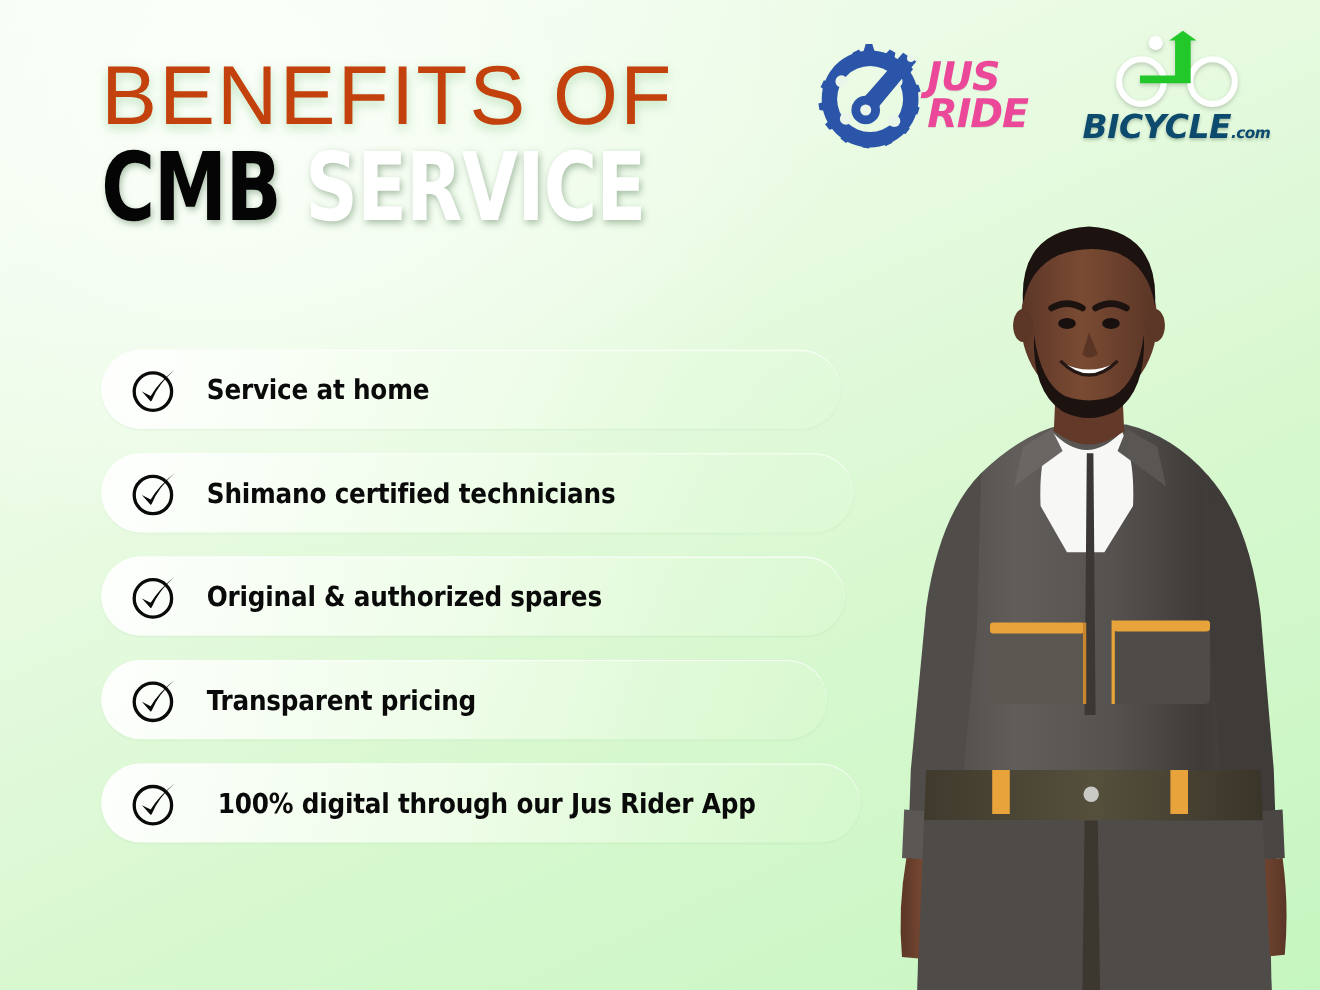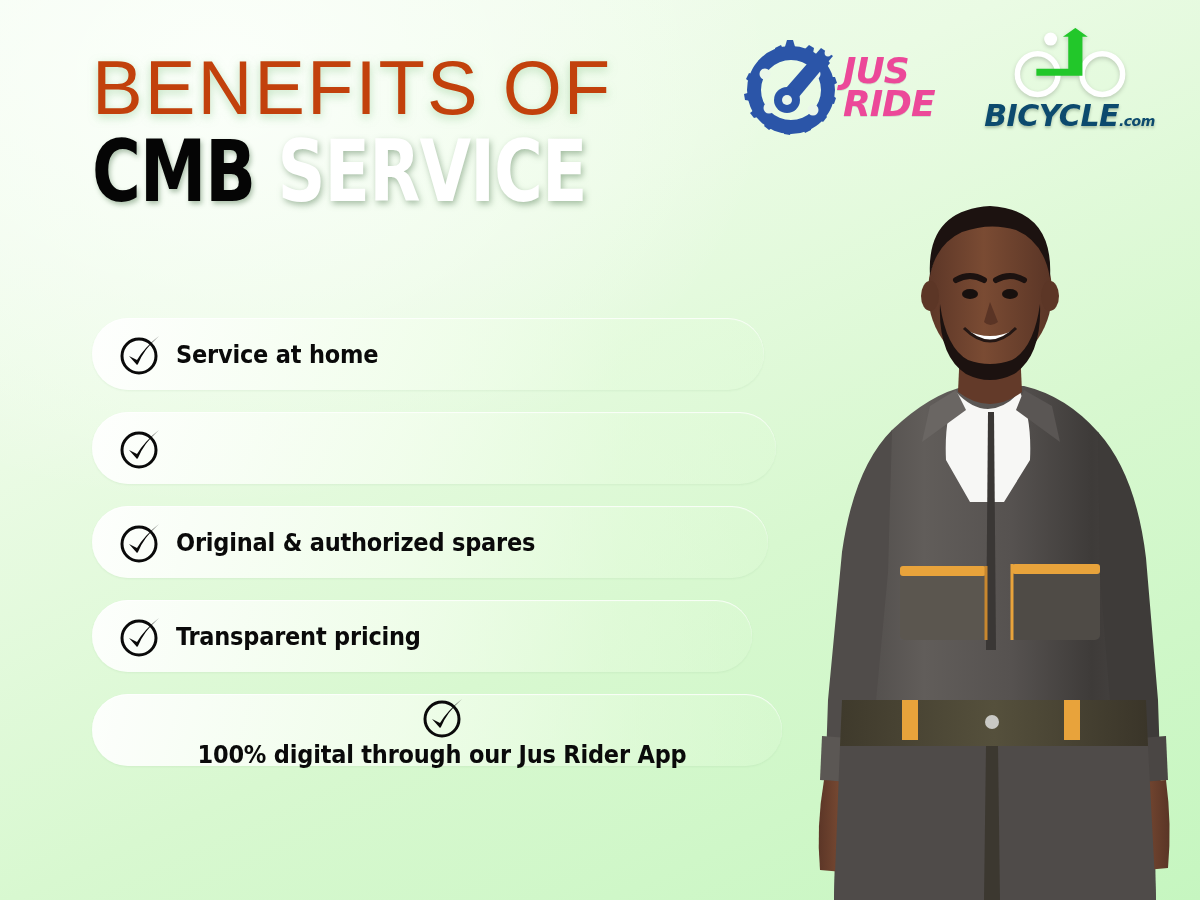--- a/index.html
+++ b/index.html
@@ -85,26 +85,27 @@
     display:flex;
     align-items:center;
     background:linear-gradient(100deg,
         rgba(255,255,255,0.92) 0%,
         rgba(243,254,238,0.85) 45%,
         rgba(230,252,222,0.55) 78%,
         rgba(226,252,218,0.22) 100%);
     box-shadow:
       0 1px 2px rgba(120,170,120,0.12),
       inset 0 1px 1px rgba(255,255,255,0.85);
+    gap: 12px;
   }
   .pill.p1 { width:672px; }
   .pill.p2 { width:684px; }
   .pill.p3 { width:676px; }
   .pill.p4 { width:660px; }
-  .pill.p5 { width:690px;flex-direction:column; }
+  .pill.p5 { width:690px; }
 
   .check-wrap {
     width:46px; height:46px;
     margin-left:26px; margin-right:12px;
     flex:0 0 auto;
     position:relative;
   }
   .check-wrap svg { width:46px; height:46px; display:block; overflow:visible; }
 
   .pill-label {
@@ -194,20 +195,21 @@
     <span class="pill-label">Service at home</span>
   </div>
 
   <div class="pill p2">
     <span class="check-wrap">
       <svg viewBox="0 0 46 46">
         <circle cx="21" cy="25" r="17" fill="none" stroke="#0A0A0A" stroke-width="3"></circle>
         <path d="M11 25 L19 34 L20 33 Q26 18 41 5 Q26 17 19 29 Z" fill="#0A0A0A"></path>
       </svg>
     </span>
+    <span class="pill-label">Shimano certified technicians</span>
   </div>
 
   <div class="pill p3">
     <span class="check-wrap">
       <svg viewBox="0 0 46 46">
         <circle cx="21" cy="25" r="17" fill="none" stroke="#0A0A0A" stroke-width="3"></circle>
         <path d="M11 25 L19 34 L20 33 Q26 18 41 5 Q26 17 19 29 Z" fill="#0A0A0A"></path>
       </svg>
     </span>
     <span class="pill-label">Original &amp; authorized spares</span>

